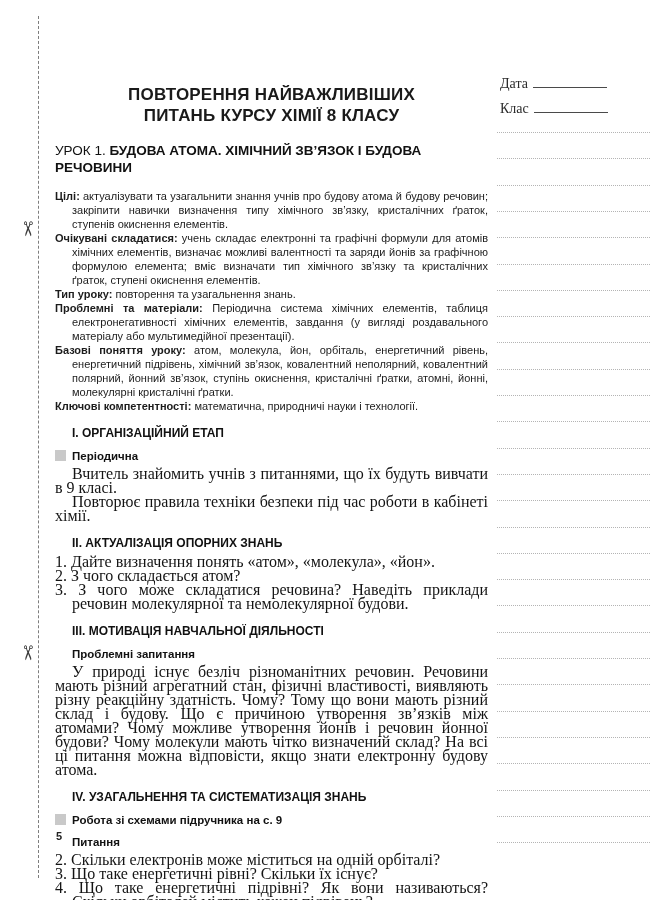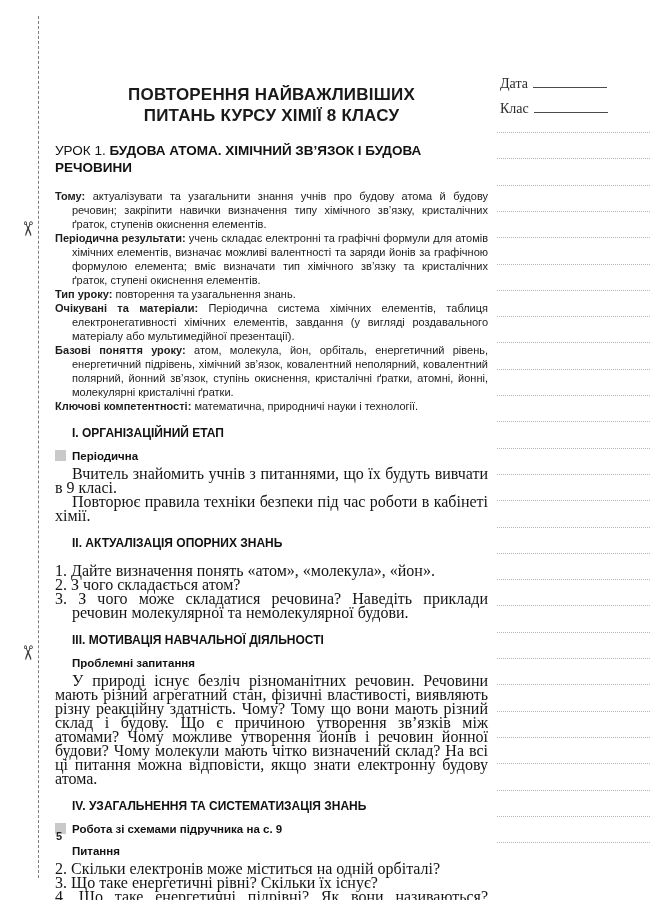--- a/index.html
+++ b/index.html
@@ -28,21 +28,21 @@
   .meta p{margin:0;padding-left:17px;text-indent:-17px;}
   .meta b{font-weight:bold;}
   .sec-heading{font-weight:bold;font-size:12px;line-height:14px;margin:13px 0 0 17px;color:#111;}
   .subhead{position:relative;padding-left:17px;font-weight:bold;font-size:11.5px;line-height:14px;margin-top:9px;color:#111;}
   .sq{position:absolute;left:0;top:1px;width:11px;height:11px;background:#c9c9c9;}
   .serif{font-family:"Liberation Serif", serif;font-size:16px;line-height:14px;text-align:justify;color:#141414;}
   .serif p{margin:0;}
   .serif .indent{text-indent:17px;}
   .serif .qitem{padding-left:17px;text-indent:-17px;}
   .gap4{margin-top:4px;}
-  .gap6{margin-top:14px;}
+  .gap6{margin-top:5px;}
   .page-num{position:absolute;left:56px;top:830px;font-weight:bold;font-size:11px;color:#222;}
 </style>
 </head>
 <body>
 
 <div class="cut-line"></div>
 <div class="scissors s1">✂</div>
 <div class="scissors s2">✂</div>
 
 <div class="date-block">
@@ -87,24 +87,24 @@
     <div>ПОВТОРЕННЯ НАЙВАЖЛИВІШИХ</div>
     <div>ПИТАНЬ КУРСУ ХІМІЇ 8 КЛАСУ</div>
   </div>
 
   <div class="lesson-title">
     <span class="num">УРОК 1.</span>
     <span class="ttl">БУДОВА АТОМА. ХІМІЧНИЙ ЗВ’ЯЗОК І БУДОВА РЕЧОВИНИ</span>
   </div>
 
   <div class="meta">
-    <p><b>Тому:</b> <span>актуалізувати та узагальнити знання учнів про будову атома й будову речовин; закріпити навички визначення типу хімічного зв’язку, кристалічних ґраток, ступенів окиснення елементів.</span></p>
-    <p><b>Періодична результати:</b> <span>учень складає електронні та графічні формули для атомів хімічних елементів, визначає можливі валентності та заряди йонів за графічною формулою елемента; вміє визначати тип хімічного зв’язку та кристалічних ґраток, ступені окиснення елементів.</span></p>
+    <p><b>Цілі:</b> <span>актуалізувати та узагальнити знання учнів про будову атома й будову речовин; закріпити навички визначення типу хімічного зв’язку, кристалічних ґраток, ступенів окиснення елементів.</span></p>
+    <p><b>Очікувані складатися:</b> <span>учень складає електронні та графічні формули для атомів хімічних елементів, визначає можливі валентності та заряди йонів за графічною формулою елемента; вміє визначати тип хімічного зв’язку та кристалічних ґраток, ступені окиснення елементів.</span></p>
     <p><b>Тип уроку:</b> <span>повторення та узагальнення знань.</span></p>
-    <p><b>Очікувані та матеріали:</b> <span>Періодична система хімічних елементів, таблиця електронегативності хімічних елементів, завдання (у вигляді роздавального матеріалу або мультимедійної презентації).</span></p>
+    <p><b>Проблемні та матеріали:</b> <span>Періодична система хімічних елементів, таблиця електронегативності хімічних елементів, завдання (у вигляді роздавального матеріалу або мультимедійної презентації).</span></p>
     <p><b>Базові поняття уроку:</b> <span>атом, молекула, йон, орбіталь, енергетичний рівень, енергетичний підрівень, хімічний зв’язок, ковалентний неполярний, ковалентний полярний, йонний зв’язок, ступінь окиснення, кристалічні ґратки, атомні, йонні, молекулярні кристалічні ґратки.</span></p>
     <p><b>Ключові компетентності:</b> <span>математична, природничі науки і технології.</span></p>
   </div>
 
   <div class="sec-heading">I. ОРГАНІЗАЦІЙНИЙ ЕТАП</div>
   <div class="subhead">
     <span class="sq"></span>
     <span>Періодична</span>
   </div>
   <div class="serif gap4">

